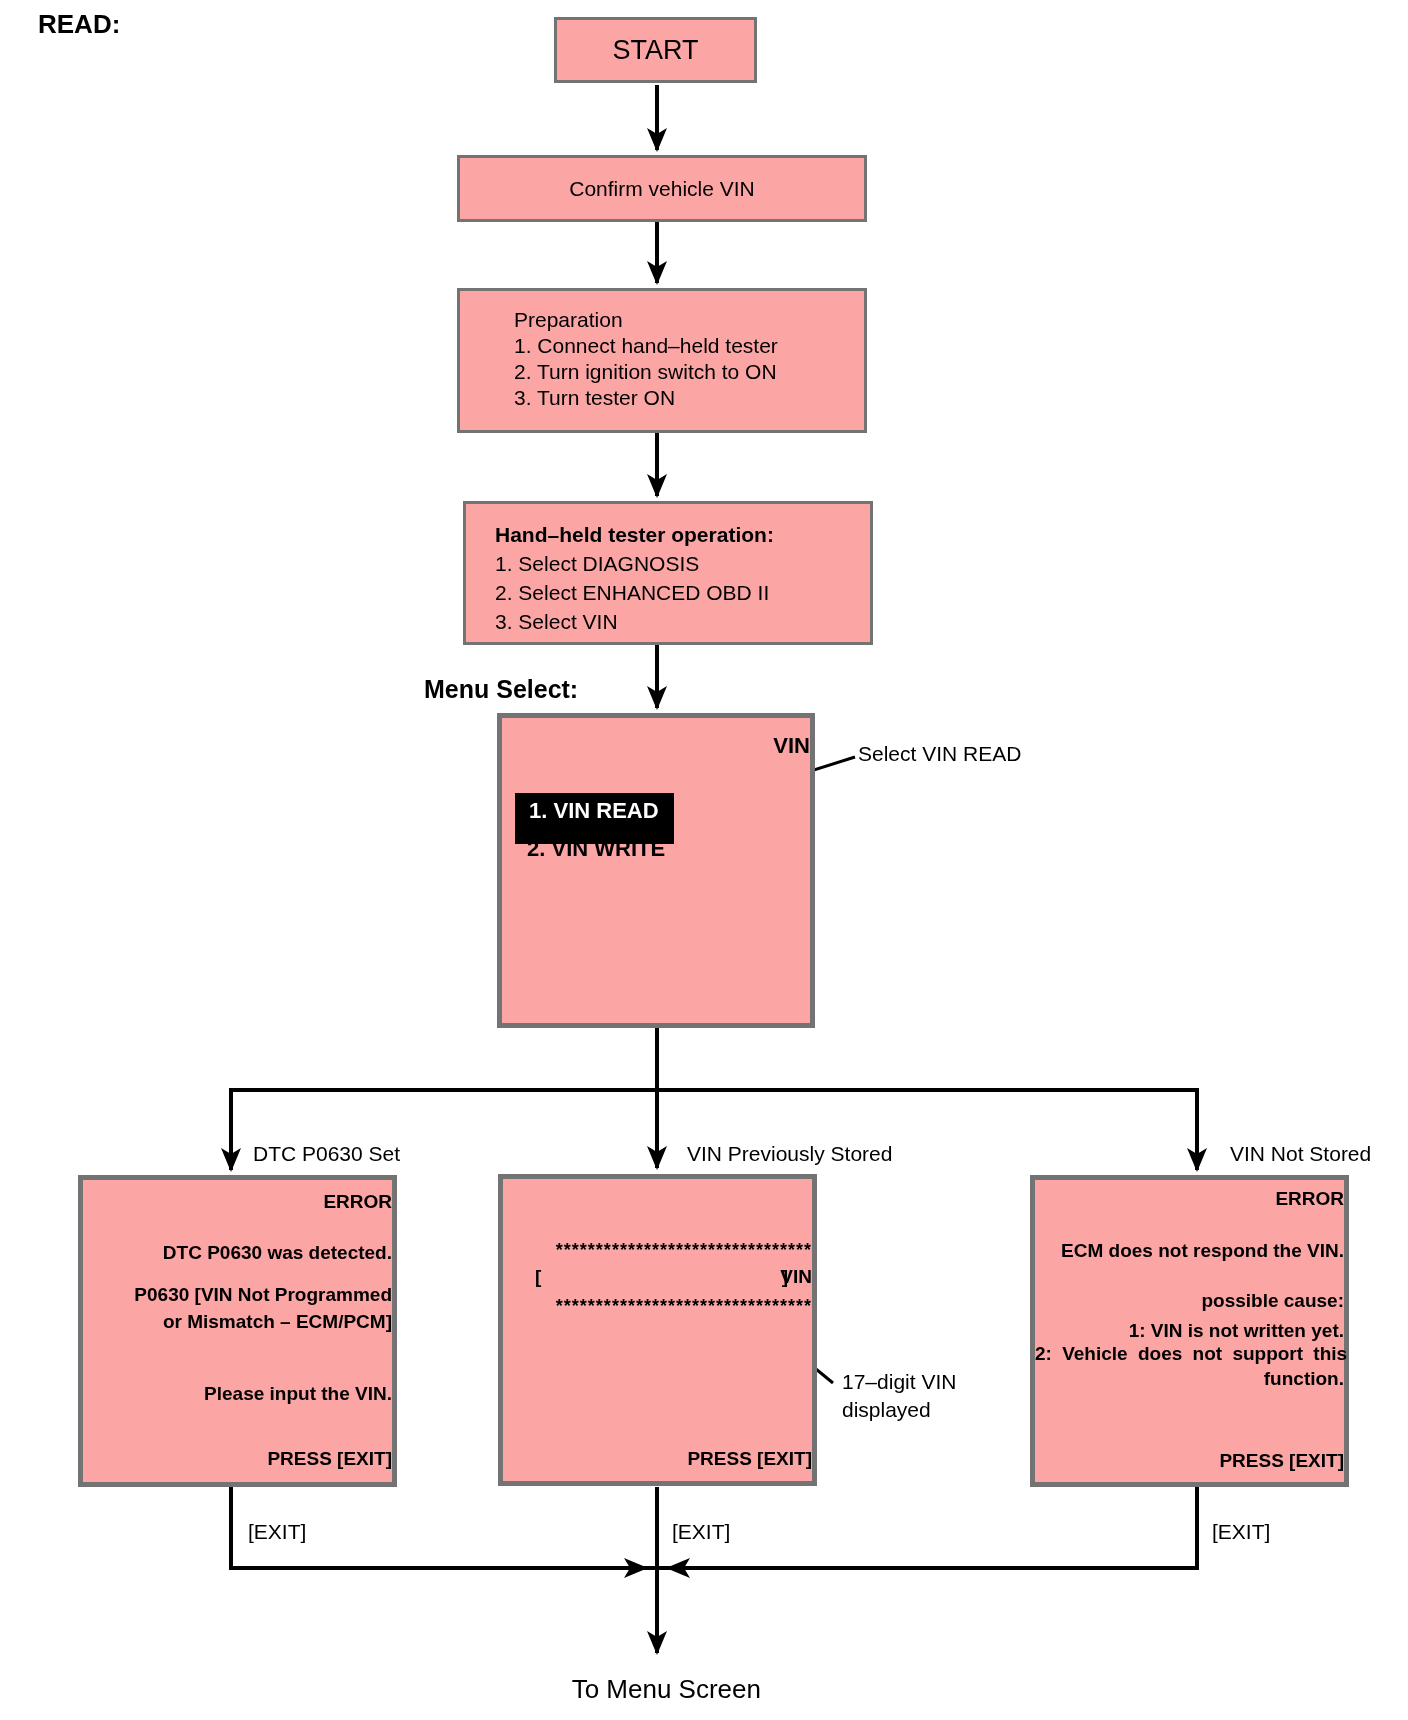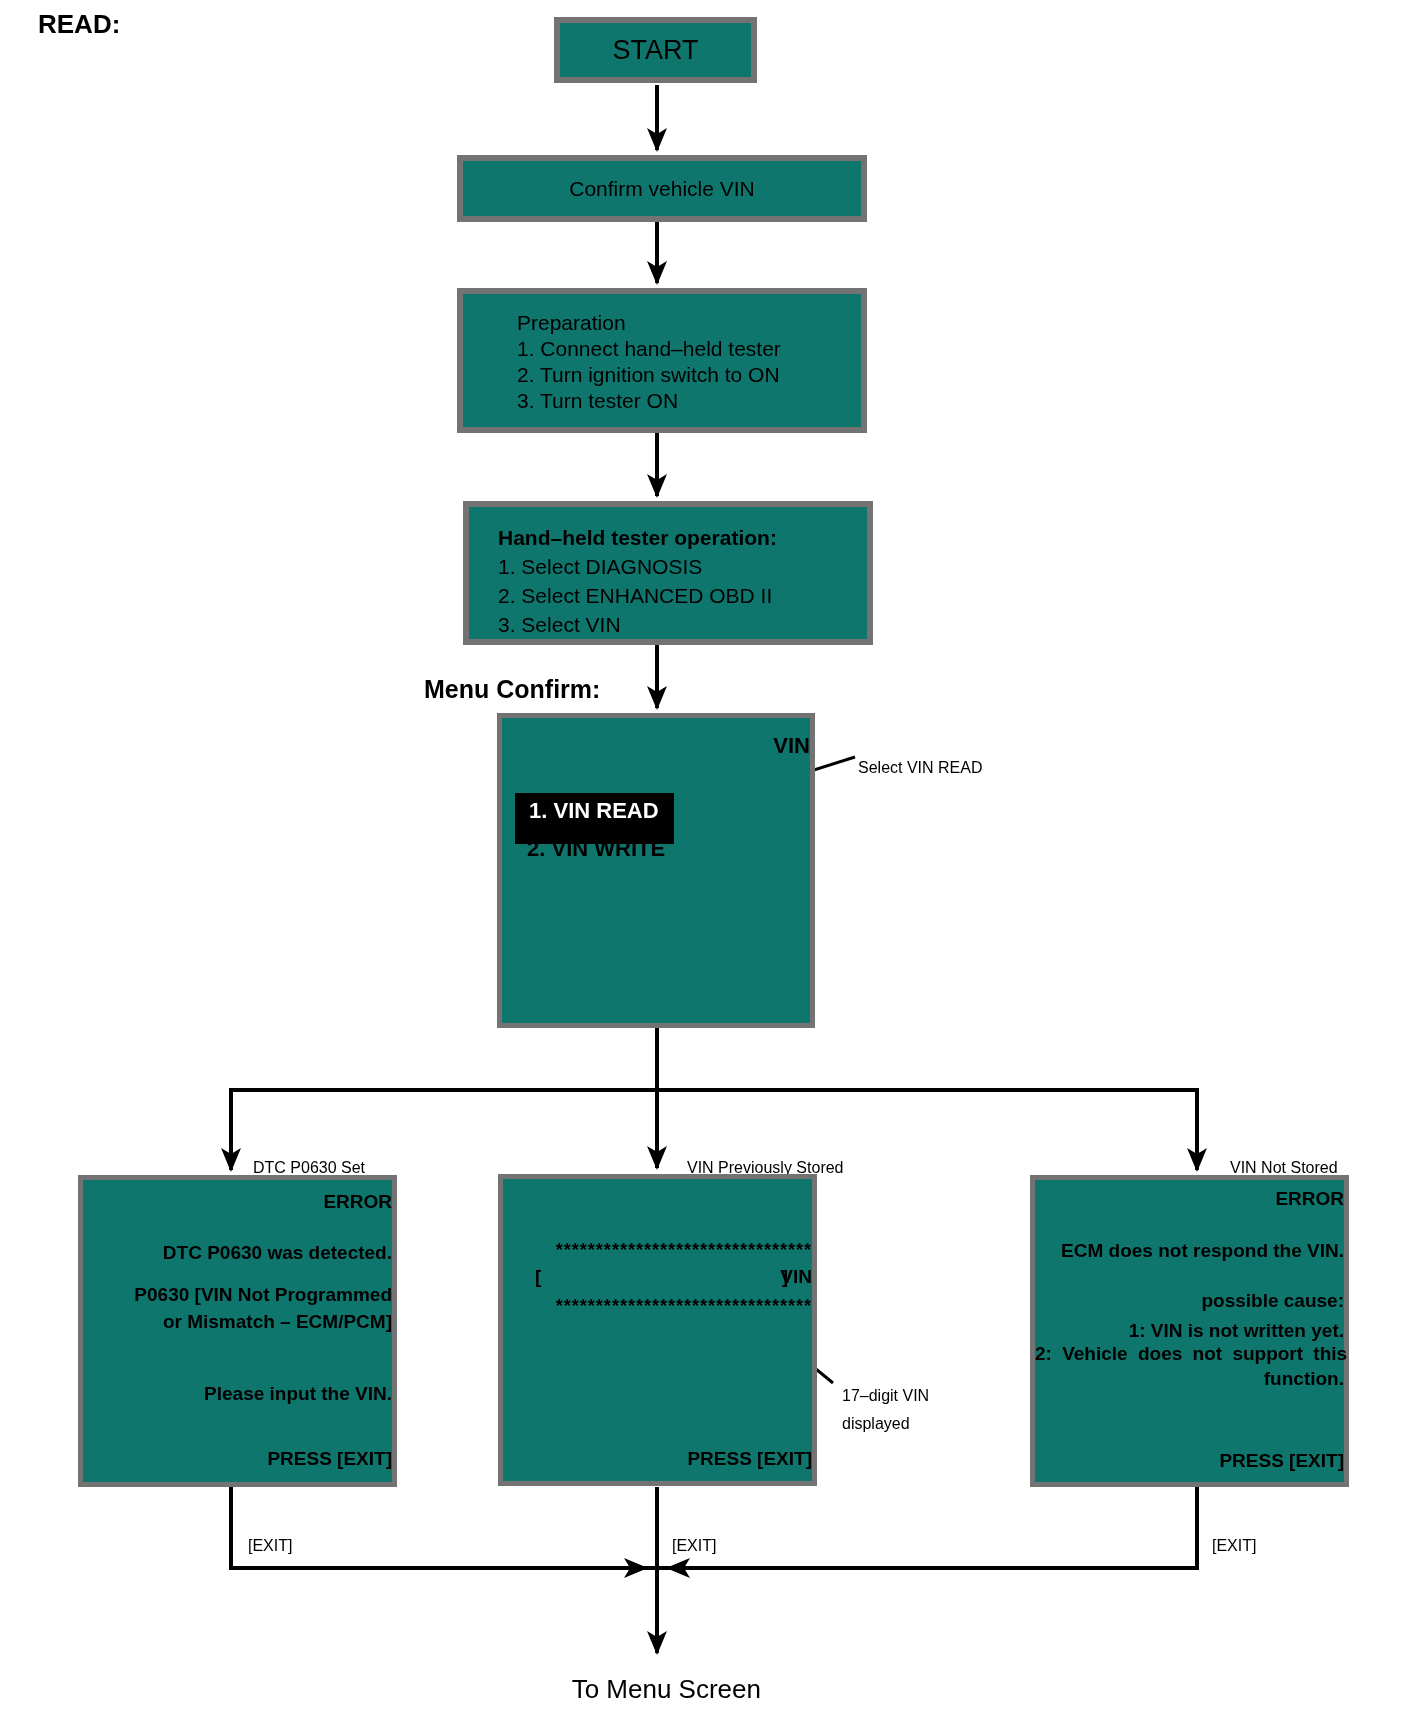--- a/index.html
+++ b/index.html
@@ -5,21 +5,21 @@
 <style>
   html,body{margin:0;padding:0;background:#fff;}
   .stage{
     position:relative;width:1408px;height:1720px;background:#ffffff;
     font-family:"Liberation Sans", sans-serif;color:#000;overflow:hidden;
   }
   .connectors{position:absolute;left:0;top:0;width:1408px;height:1720px;}
   .connectors line{stroke:#000;}
   .flowline{stroke-width:4px;}
   .leaderline{stroke-width:3px;}
-  .box{position:absolute;box-sizing:border-box;border:6px solid #737373;background:#0f766e;}
+  .box{position:absolute;box-sizing:border-box;border:3px solid #737373;background:#fca5a5;}
   .thick{border-width:5px;}
   .txt{position:absolute;white-space:nowrap;line-height:1.15;}
   .b{font-weight:bold;}
   .ctr{text-align:right;}
   .full{left:0;right:0;}
   
   .start-box{left:554px;top:17px;width:203px;height:66px;display:flex;align-items:center;justify-content:center;font-size:27px;}
   .confirm-box{left:457px;top:155px;width:410px;height:67px;display:flex;align-items:center;justify-content:center;font-size:21px;}
   .prep-box{left:457px;top:288px;width:410px;height:145px;font-size:21px;}
   .prep-inner{position:absolute;left:54px;top:16px;line-height:26px;}
@@ -30,21 +30,21 @@
   .menu-title{top:15px;font-size:22px;}
   .menu-highlight{position:absolute;left:13px;top:75px;height:35px;background:#000;color:#fff;
     font-weight:bold;font-size:22px;display:flex;align-items:center;padding:0 15px 16px 14px;white-space:nowrap;}
   .menu-item2{left:25px;top:118px;font-size:22px;}
   
   .result-box{width:319px;height:312px;font-size:19px;font-weight:bold;}
   .dtc-box{left:78px;top:1175px;}
   .stored-box{left:498px;top:1174px;}
   .notstored-box{left:1030px;top:1175px;}
   .stars{font-size:18px;letter-spacing:1px;}
-  .labels-21{font-size:16px;margin-top:17px;}
+  .labels-21{font-size:21px;}
 </style>
 </head>
 <body>
 
 <div class="stage">
 
   <svg class="connectors" width="1408" height="1720" viewBox="0 0 1408 1720" xmlns="http://www.w3.org/2000/svg">
     <defs>
       <marker id="arrow" viewBox="0 0 24 20" refX="22" refY="10" markerWidth="24" markerHeight="20" orient="auto" markerUnits="userSpaceOnUse">
         <polygon points="0,0 24,10 0,20 6,10" fill="#000"></polygon>
@@ -91,21 +91,21 @@
 
   <div class="box tester-box">
     <div class="tester-inner">
       <div class="b">Hand–held tester operation:</div>
       <div>1. Select DIAGNOSIS</div>
       <div>2. Select ENHANCED OBD II</div>
       <div>3. Select VIN</div>
     </div>
   </div>
 
-  <div class="txt b" style="left:424px;top:675px;font-size:25px;">Menu Confirm:</div>
+  <div class="txt b" style="left:424px;top:675px;font-size:25px;">Menu Select:</div>
 
   <div class="box thick menu-box">
     <div class="txt b ctr full menu-title">VIN</div>
     <div class="menu-highlight">
       <span>1. VIN READ</span>
     </div>
     <div class="txt b menu-item2">2. VIN WRITE</div>
   </div>
 
   <div class="txt labels-21" style="left:858px;top:742px;">Select VIN READ</div>

